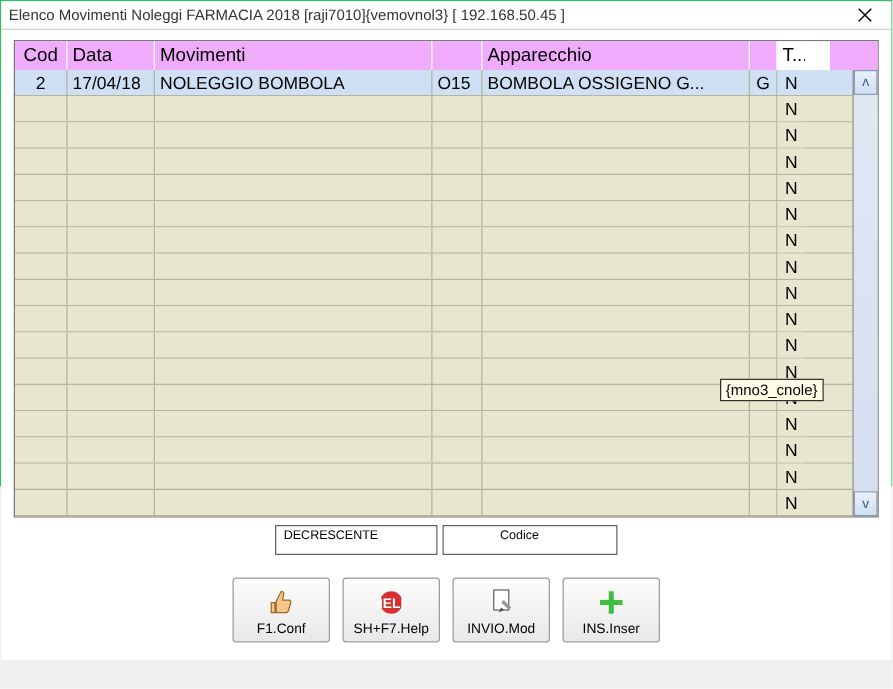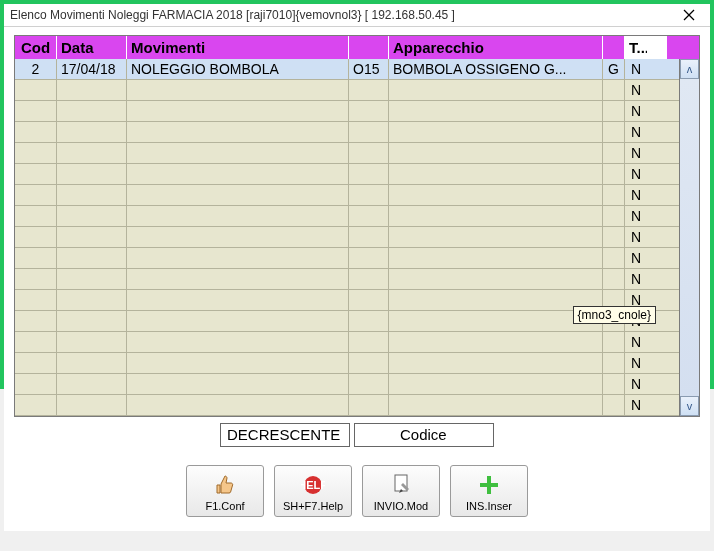--- a/index.html
+++ b/index.html
@@ -8,21 +8,21 @@
   font-size: 13px;
   background: #f0f0f0;
   width: 714px;
   height: 551px;
   overflow: hidden;
 }
 .window {
   width: 714px;
   height: 389px;
   background: #fff;
-  border: 4px solid #22c55e;
+  border: 1px solid #22c55e;
   display: flex;
   flex-direction: column;
 }
 .titlebar {
   height: 26px;
   background: #fff;
   border-bottom: 1px solid #d0d0d0;
   display: flex;
   align-items: center;
   padding: 0 6px;
@@ -43,22 +43,21 @@
   display: flex;
   flex-direction: column;
 }
 .grid-wrap {
   display: flex;
   flex-direction: column;
   border: 1px solid #7a7a7a;
 }
 .grid-head {
   display: flex;
-  background: #d946ef;
-  font-weight: bold;
+  background: #f0abfc;
 }
 .grid-head .col {
   border-right: 1px solid #fff;
   padding: 3px 4px;
   font-size: 15px;
   color: #000;
 }
 .grid-body-wrap {
   display: flex;
 }
@@ -122,21 +121,21 @@
   justify-content: center;
   align-items: center;
   gap: 4px;
   margin-top: 6px;
 }
 .filter-box {
   border: 1px solid #666;
   background: #fff;
   height: 24px;
   padding: 2px 6px;
-  font-size: 15px;
+  font-size: 10px;
 }
 .fb1 { width: 130px; }
 .fb2 { width: 140px; padding-left: 45px; }
 
 .button-row {
   display: flex;
   justify-content: center;
   gap: 10px;
   margin-top: 18px;
   padding-bottom: 8px;

